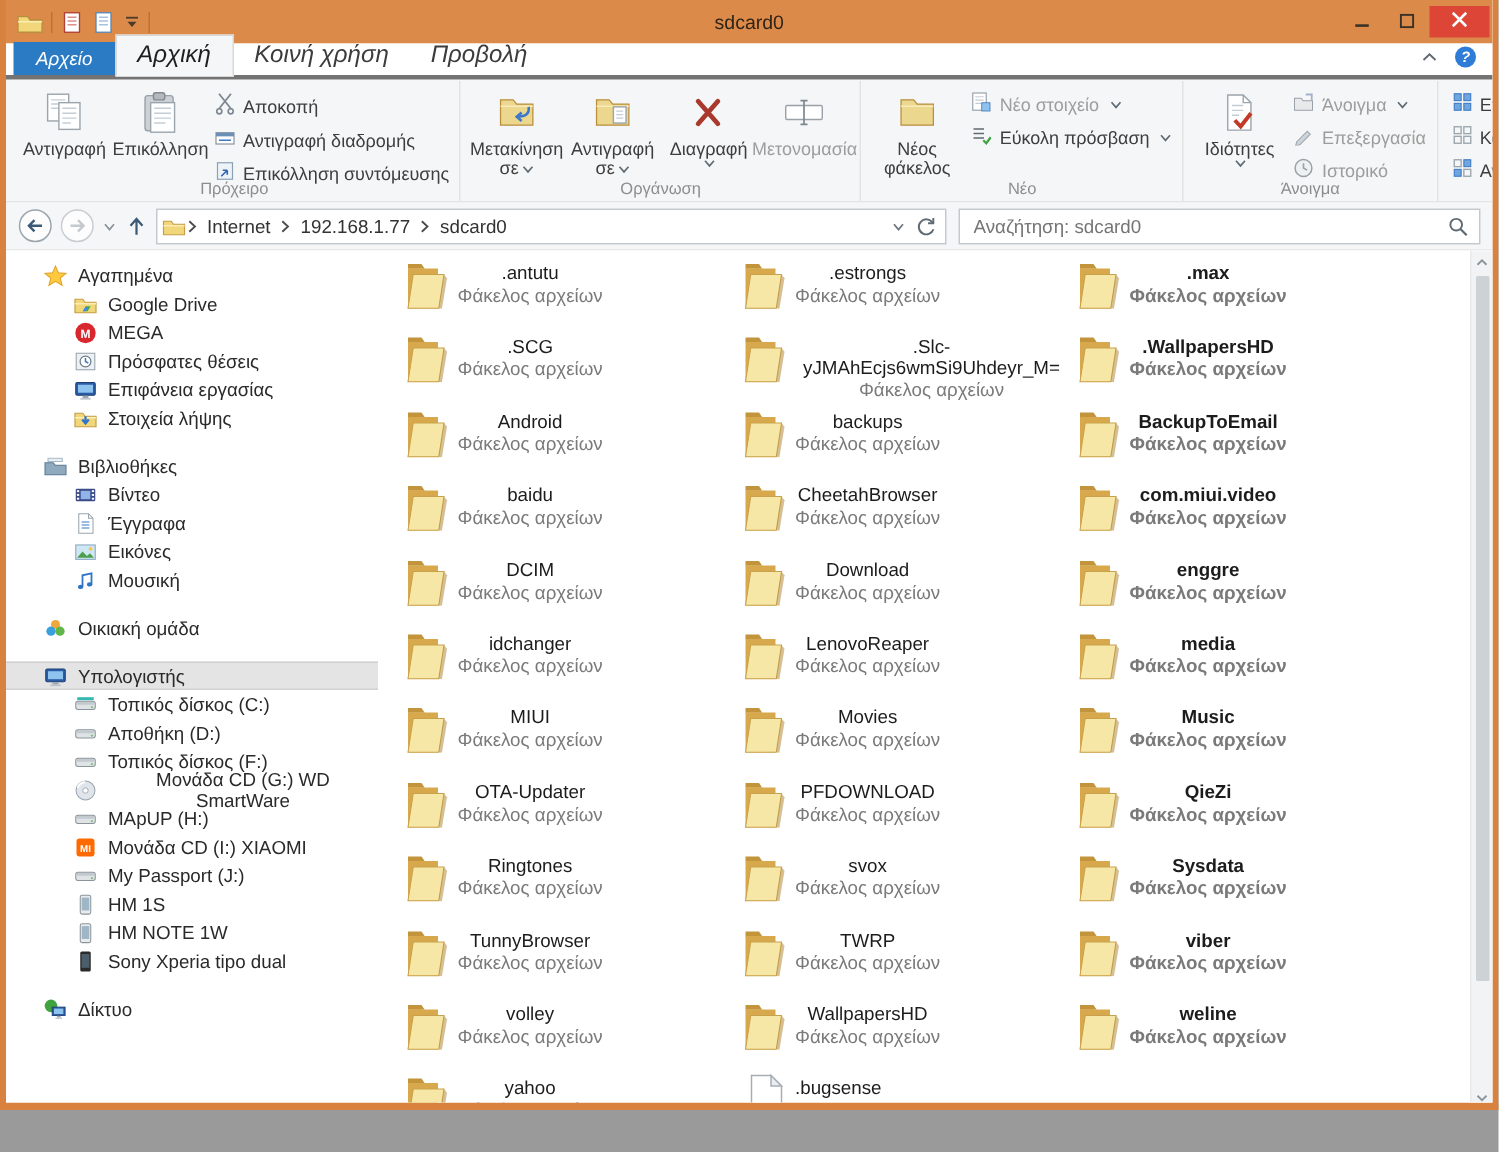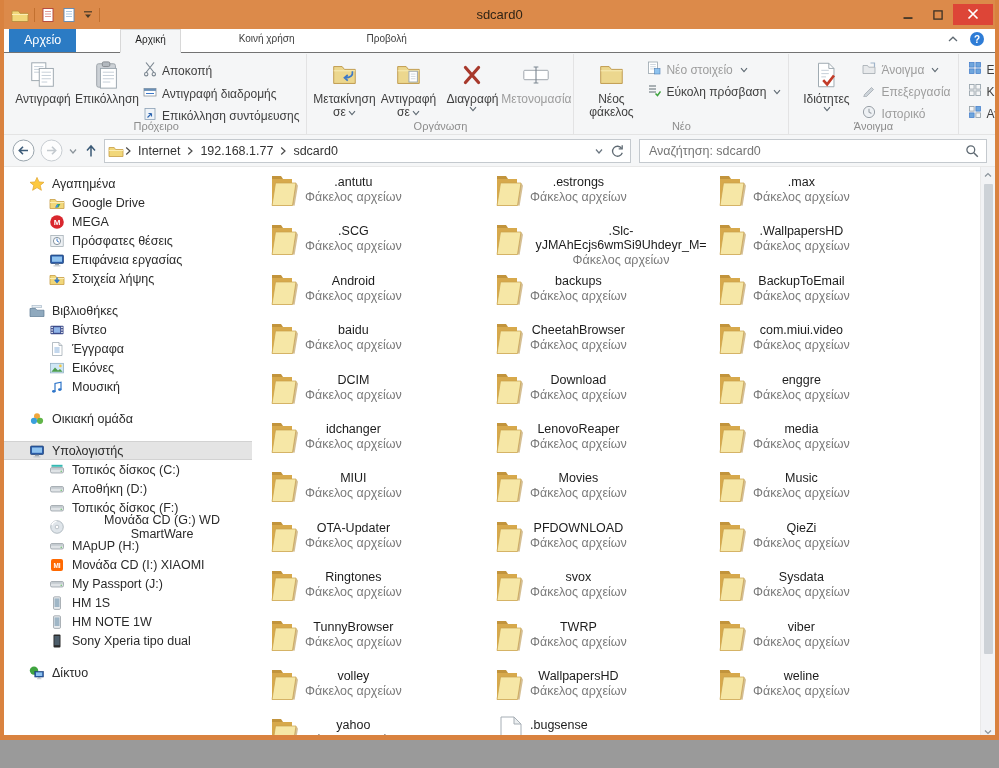--- a/index.html
+++ b/index.html
@@ -11,23 +11,23 @@
   }
   
   .titlebar{height:29px;background:#dc8a4a;display:flex;align-items:center;position:relative;}
   .qat{display:flex;align-items:center;gap:5px;padding-left:7px;z-index:2;}
   .qat .sep{width:1px;height:14px;background:#c2702f;}
   .win-title{position:absolute;left:0;right:0;text-align:center;font-size:13px;color:#2f2416;}
   .winbtns{margin-left:auto;display:flex;align-items:center;z-index:2;padding-right:2px;}
   .wbtn{width:30px;height:21px;display:flex;align-items:center;justify-content:center;}
   .wbtn.close{width:40px;background:#dd4537;}
   
-  .tabrow{height:24px;background:#fff;display:flex;border-bottom:1px solid #737373;position:relative;}
+  .tabrow{height:24px;background:#fff;display:flex;align-items:flex-end;border-bottom:3px solid #737373;position:relative;font-style:italic;}
   .file-tab{background:#2b7bc4;color:#fff;font-size:12.5px;padding:4px 15px;margin-left:5px;}
-  .tab{font-size:10px;color:#3c3c3c;padding:4px 14px;margin-left:44px;}
+  .tab{font-size:16px;color:#3c3c3c;padding:4px 14px;}
   .tab.active{background:#f5f6f7;border:1px solid #d8d8d8;border-bottom:1px solid #f5f6f7;margin-bottom:-1px;color:#1e1e1e;}
   .tabrow-right{margin-left:auto;display:flex;align-items:center;gap:10px;padding:0 10px 4px 0;}
   
   .ribbon{height:82px;background:#f5f6f7;display:flex;padding:1px 2px 0 2px;border-bottom:1px solid #e4e4e4;}
   .rgroup{position:relative;display:flex;align-items:flex-start;padding:2px 5px 17px 5px;border-right:1px solid #e3e3e4;}
   .glabel{position:absolute;bottom:2px;left:0;right:0;text-align:center;font-size:11px;color:#8d8d8d;}
   .bigbtn{width:64px;display:flex;flex-direction:column;align-items:center;text-align:center;font-size:12px;color:#3e3e3e;line-height:1.12;padding-top:1px;}
   .bigbtn .bicon{height:36px;display:flex;align-items:center;justify-content:center;}
   .smallcol{display:flex;flex-direction:column;gap:5px;padding:5px 2px 0 4px;font-size:12px;color:#3e3e3e;}
   .smallbtn{display:flex;align-items:center;gap:5px;white-space:nowrap;}
@@ -988,21 +988,21 @@
           <div class="tile">
             <span class="tile-ic"><svg width="40" height="40" viewBox="0 0 40 40" xmlns="http://www.w3.org/2000/svg">
                 <path d="M11 3 h13 l7 7 v26 H11 Z" fill="#fff" stroke="#a6aeb5"></path>
                 <path d="M24 3 v7 h7 Z" fill="#eceff1" stroke="#a6aeb5"></path>
               </svg></span>
             <div class="tile-txt">
               <div class="tile-name">.bugsense</div>
             </div>
           </div>
         </div>
-        <div class="fcol" style="left: 461px;">
+        <div class="fcol" style="left: 461px; font-weight: bold;">
           <div class="tile">
             <span class="tile-ic"><svg width="40" height="40" viewBox="0 0 40 40" xmlns="http://www.w3.org/2000/svg">
                 <path d="M7 5 h9 l2.2 3.2 H7 Z" fill="#c2943c"></path>
                 <rect x="7" y="8" width="20" height="26.5" fill="#d7a94c"></rect>
                 <path d="M10.5 12 L31 12 L27.5 34.5 L7 34.5 Z" fill="#f6e7a6" stroke="#c9a14a" stroke-width="0.7"></path>
                 <path d="M31 12 L27.5 34.5 L29.6 34.8 L33 14.5 Z" fill="#b28a3c" opacity="0.55"></path>
               </svg></span>
             <div class="tile-txt">
               <div class="tile-name">.max</div>
               <div class="tile-type">Φάκελος αρχείων</div>

